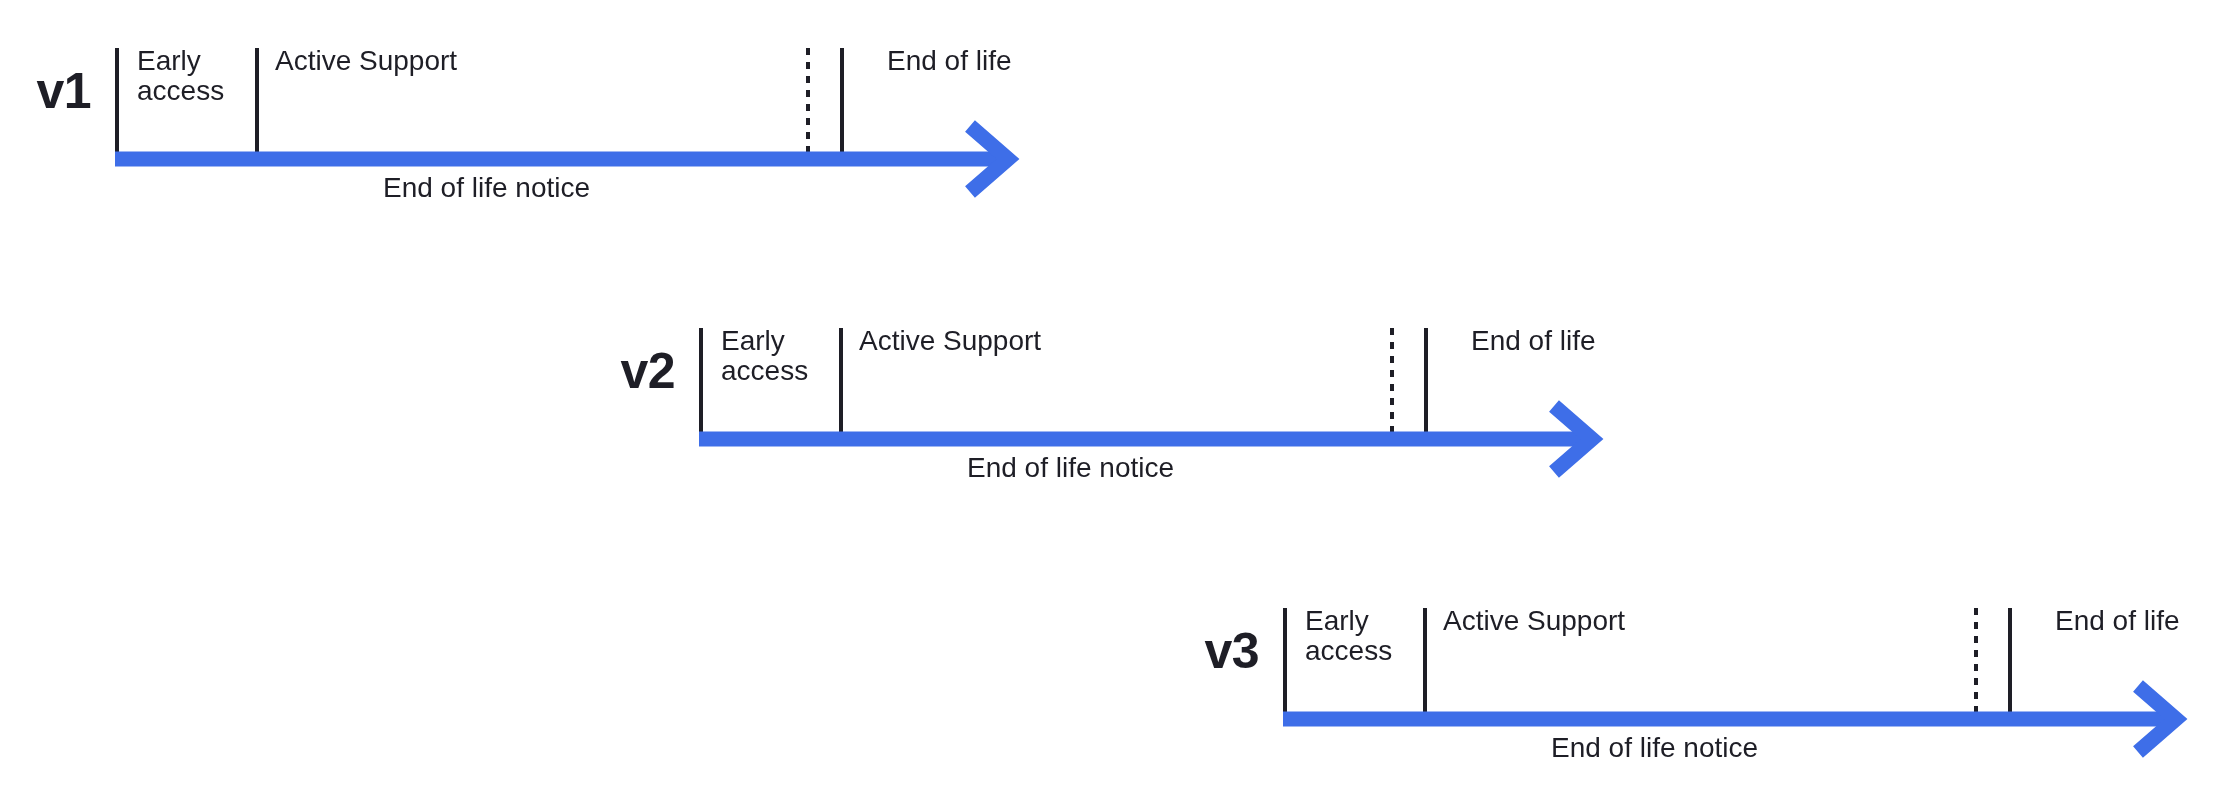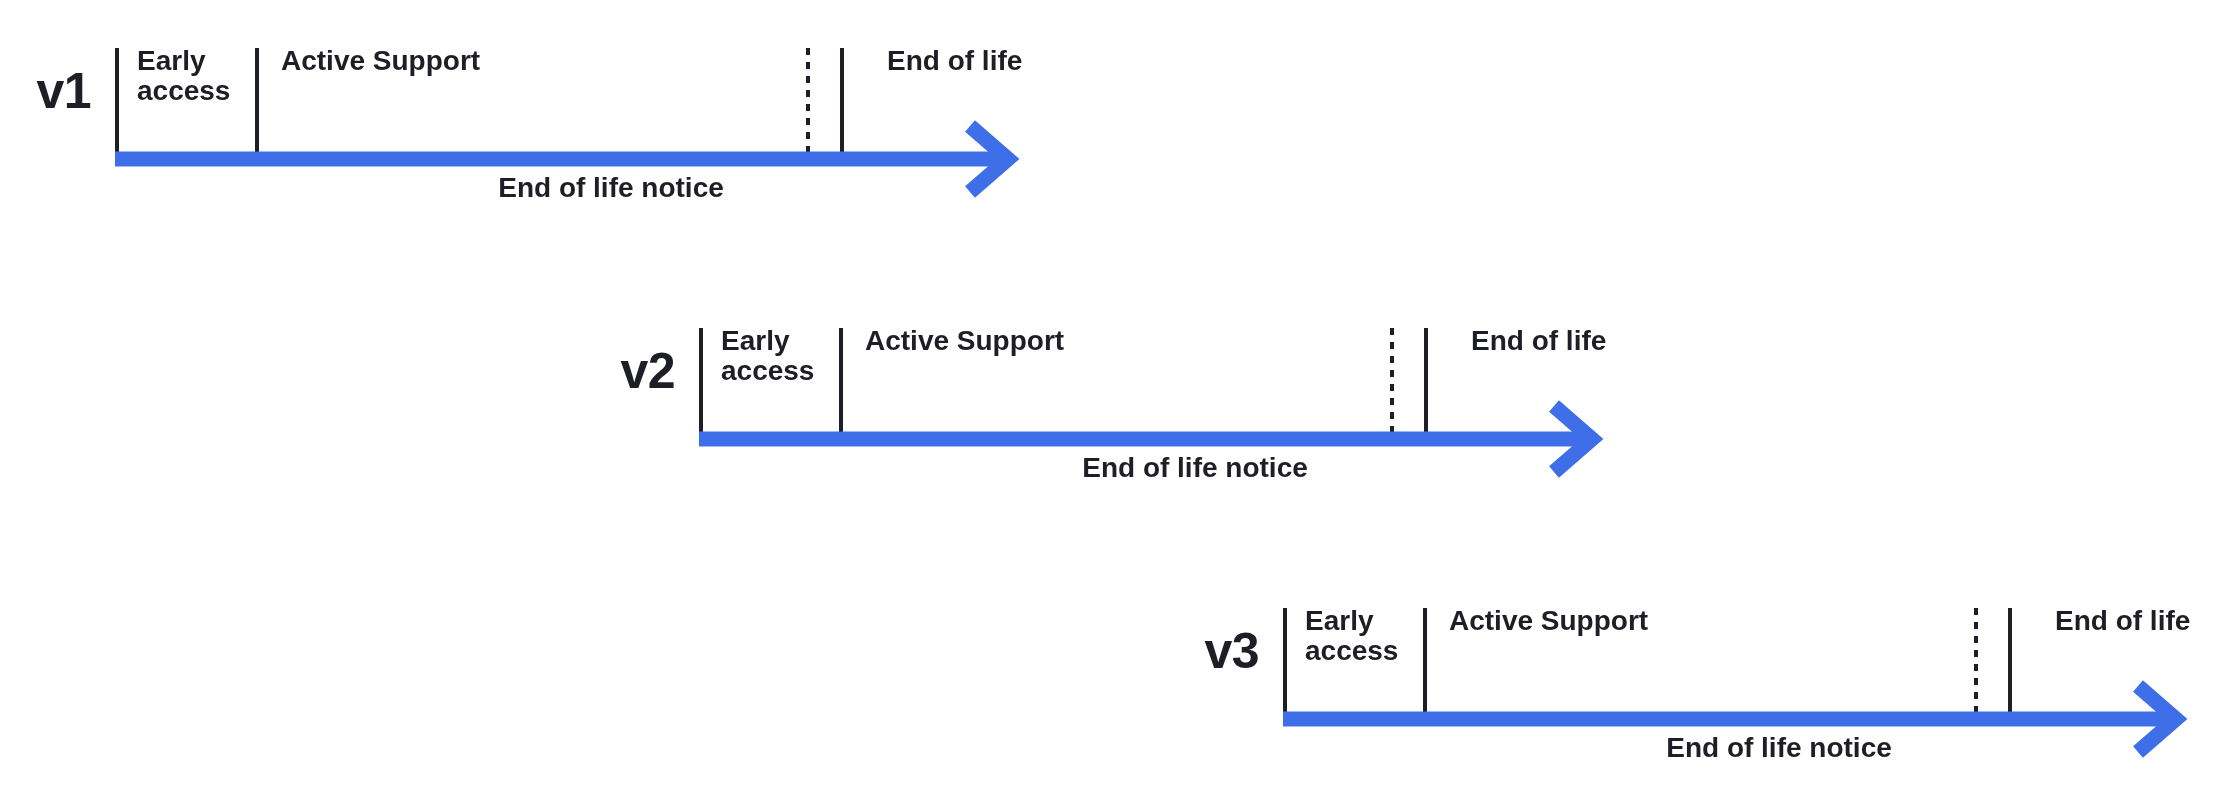--- a/index.html
+++ b/index.html
@@ -37,29 +37,29 @@
   .t-start{left:108px;}
   .t-active{left:248px;}
   .t-eol{left:833px;}
   .tick.dashed{
     left:799px;
     background:repeating-linear-gradient(to bottom,var(--ink) 0 7px,transparent 7px 14px);
   }
 
   .lbl{
     position:absolute;top:-2px;
-    font-size:28px;font-weight:700;line-height:30px;
+    font-size:28px;font-weight:400;line-height:30px;
     white-space:nowrap;
   }
   .lbl.early{left:130px;width:104px;white-space:normal;}
-  .lbl.active{left:274px;}
+  .lbl.active{left:268px;}
   .lbl.eol{left:880px;}
   .lbl.notice{
-    left:404px;top:125px;width:400px;
-    text-align:center;
+    left:376px;top:125px;width:400px;
+    text-align:left;
   }
 
   .arrow{
     position:absolute;left:108px;top:70px;
     overflow:visible;display:block;
   }
   .arrow line,.arrow polyline{
     stroke:var(--blue);
     stroke-width:15;
     fill:none;

